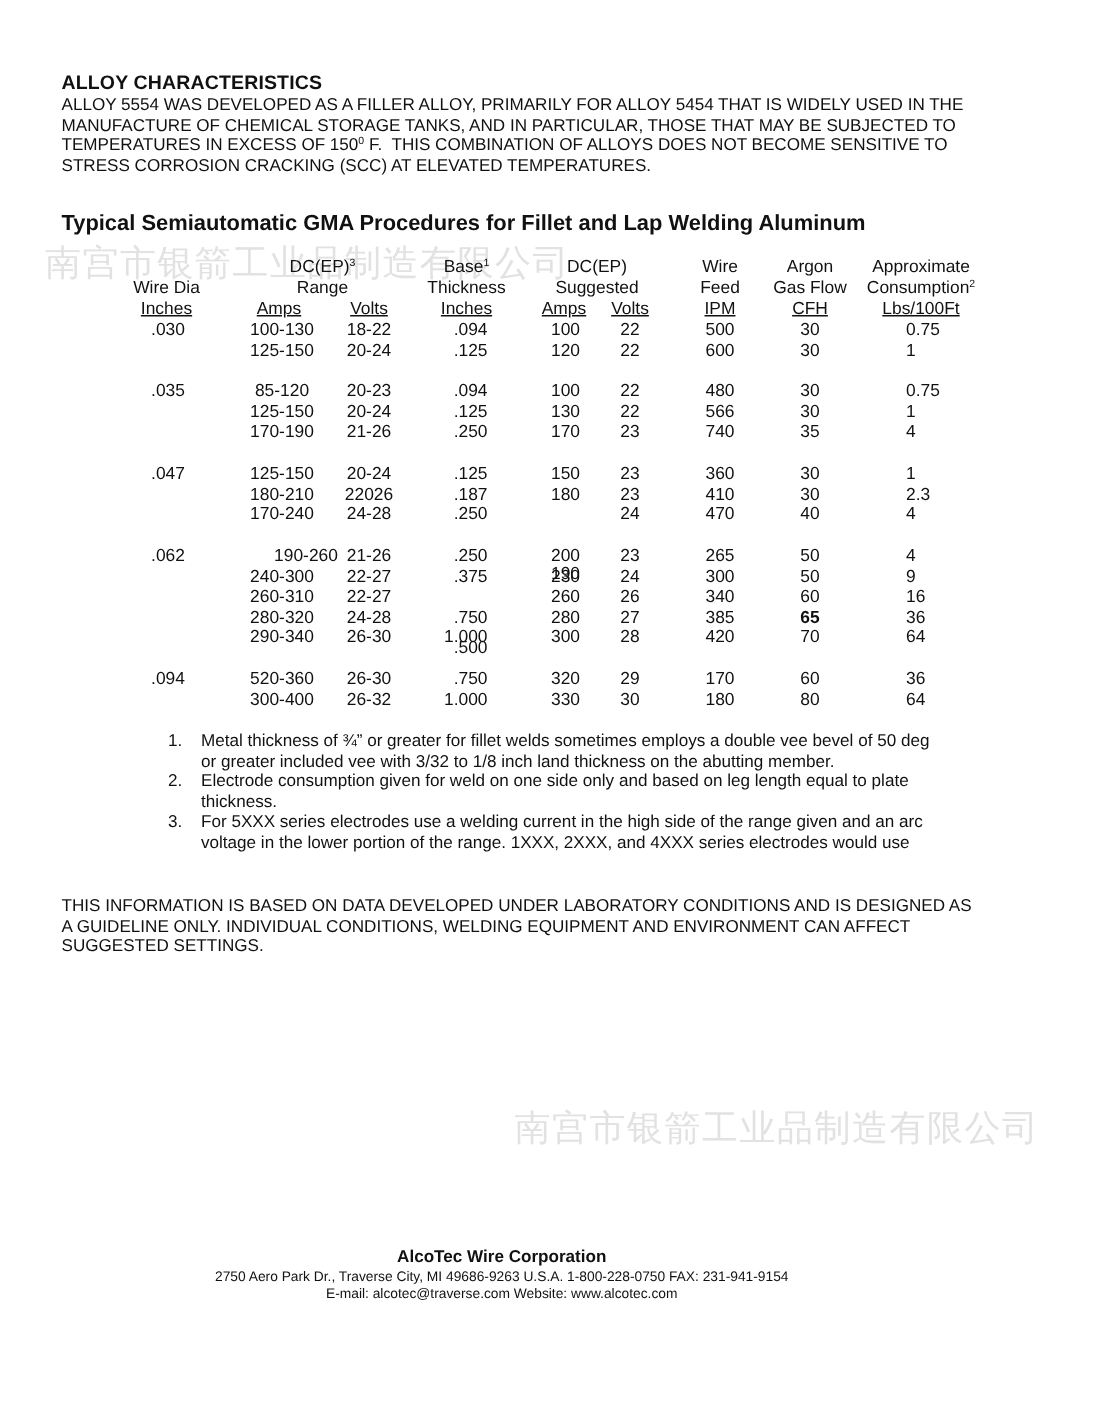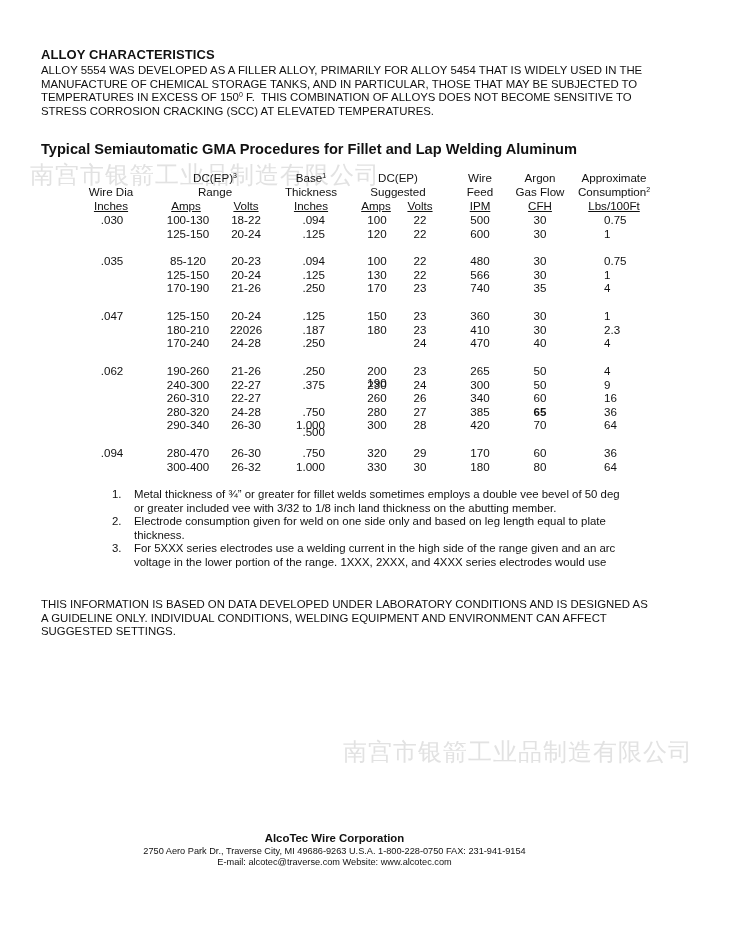--- a/index.html
+++ b/index.html
@@ -151,21 +151,21 @@
         <div class="cell c" style="left: 246px; top: 336.2px;">24-28</div>
         <div class="cell r" style="left: 325px; top: 336.2px;">.250</div>
         <div class="cell c" style="left: 377px; top: 336.2px; margin-top: 40px;">190</div>
         <div class="cell c" style="left: 420px; top: 336.2px;">24</div>
         <div class="cell c" style="left: 480px; top: 336.2px;">470</div>
         <div class="cell c" style="left: 540px; top: 336.2px;">40</div>
         <div class="cell" style="left: 604px; top: 336.2px;">4</div>
       </div>
       <div class="cell c" style="left: 112px; top: 364px;">.062</div>
       <div>
-        <div class="cell c" style="left: 188px; top: 364px;">190-260</div>
+        <div class="cell c" style="left: 204px; top: 364px;">190-260</div>
         <div class="cell c" style="left: 246px; top: 364px;">21-26</div>
         <div class="cell r" style="left: 325px; top: 364px;">.250</div>
         <div class="cell c" style="left: 377px; top: 364px;">200</div>
         <div class="cell c" style="left: 420px; top: 364px;">23</div>
         <div class="cell c" style="left: 480px; top: 364px;">265</div>
         <div class="cell c" style="left: 540px; top: 364px;">50</div>
         <div class="cell" style="left: 604px; top: 364px;">4</div>
       </div>
       <div>
         <div class="cell c" style="left: 188px; top: 377.6px;">240-300</div>
@@ -202,21 +202,21 @@
         <div class="cell c" style="left: 246px; top: 418.4px;">26-30</div>
         <div class="cell r" style="left: 325px; top: 418.4px;">1.000</div>
         <div class="cell c" style="left: 377px; top: 418.4px;">300</div>
         <div class="cell c" style="left: 420px; top: 418.4px;">28</div>
         <div class="cell c" style="left: 480px; top: 418.4px;">420</div>
         <div class="cell c" style="left: 540px; top: 418.4px;">70</div>
         <div class="cell" style="left: 604px; top: 418.4px;">64</div>
       </div>
       <div class="cell c" style="left: 112px; top: 446px;">.094</div>
       <div>
-        <div class="cell c" style="left: 188px; top: 446px;">280-470</div>
+        <div class="cell c" style="left: 188px; top: 446px;">520-360</div>
         <div class="cell c" style="left: 246px; top: 446px;">26-30</div>
         <div class="cell r" style="left: 325px; top: 446px;">.750</div>
         <div class="cell c" style="left: 377px; top: 446px;">320</div>
         <div class="cell c" style="left: 420px; top: 446px;">29</div>
         <div class="cell c" style="left: 480px; top: 446px;">170</div>
         <div class="cell c" style="left: 540px; top: 446px;">60</div>
         <div class="cell" style="left: 604px; top: 446px;">36</div>
       </div>
       <div>
         <div class="cell c" style="left: 188px; top: 459.6px; text-align: center;">300-400</div>

